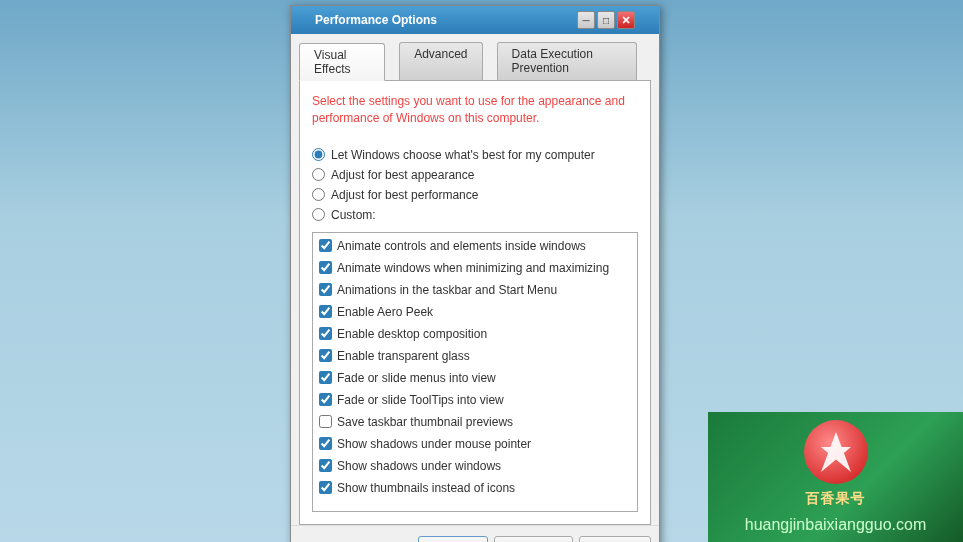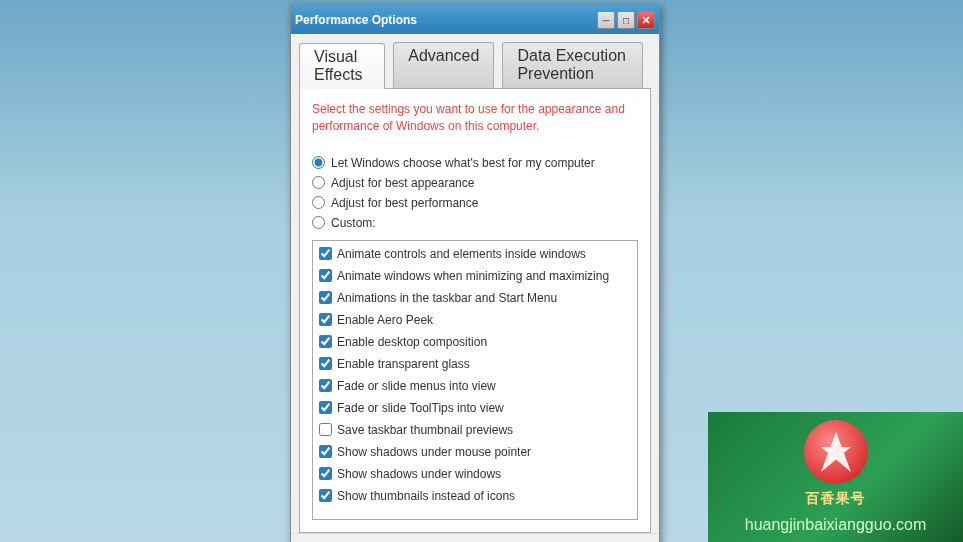--- a/index.html
+++ b/index.html
@@ -27,21 +27,21 @@
       box-shadow: 2px 2px 8px rgba(0,0,0,0.4);
     }
 
     
     .title-bar {
       background: linear-gradient(180deg, #4a9fd4 0%, #2d7db8 100%);
       height: 28px;
       display: flex;
       align-items: center;
       justify-content: space-between;
-      padding: 0 4px;
+      padding: 0 24px;
       color: white;
       font-size: 12px;
       font-weight: bold;
     }
 
     .title-bar-buttons {
       display: flex;
       gap: 2px;
     }
 
@@ -79,24 +79,24 @@
       display: flex;
       gap: 0;
       margin-bottom: 0;
     }
 
     .tab {
       padding: 4px 14px;
       border: 1px solid #aaa;
       background: linear-gradient(180deg, #e8e8e8 0%, #d0d0d0 100%);
       cursor: pointer;
-      font-size: 16px;
+      font-size: 12px;
       color: #333;
       border-bottom: none;
-      margin-right: 8px;
+      margin-right: 14px;
       border-radius: 3px 3px 0 0;
     }
 
     .tab.active {
       background: linear-gradient(180deg, #ffffff 0%, #f4f4f4 100%);
       border-bottom: 1px solid #f4f4f4;
       z-index: 2;
       position: relative;
       top: 1px;
     }

